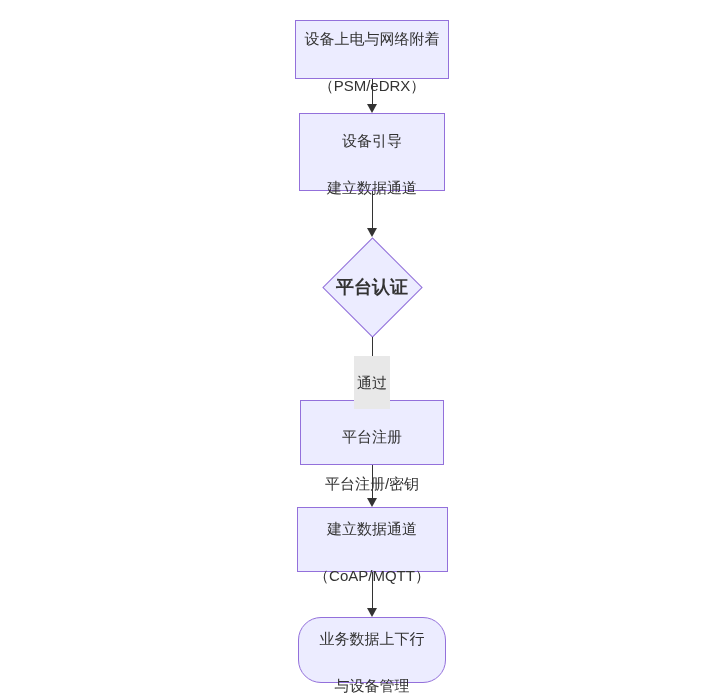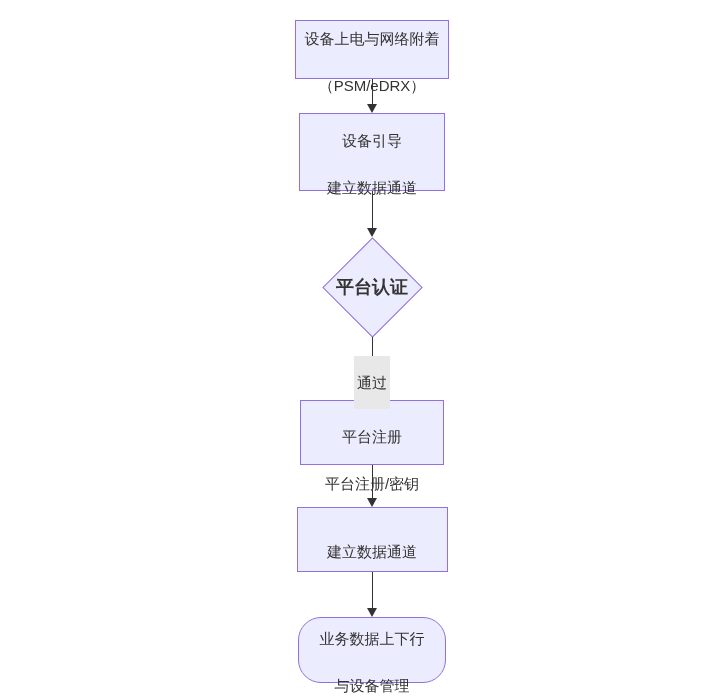--- a/index.html
+++ b/index.html
@@ -139,20 +139,21 @@
       <span>平台注册/密钥</span>
     </div>
 
     <div class="edge e4">
       <div class="line"></div>
       <div class="head"></div>
     </div>
 
     <div class="node n-channel">
       <span>建立数据通道</span>
+      <span>（CoAP/MQTT）</span>
     </div>
 
     <div class="edge e5">
       <div class="line"></div>
       <div class="head"></div>
     </div>
 
     <div class="node n-business">
       <span>业务数据上下行</span>
       <span>与设备管理</span>

